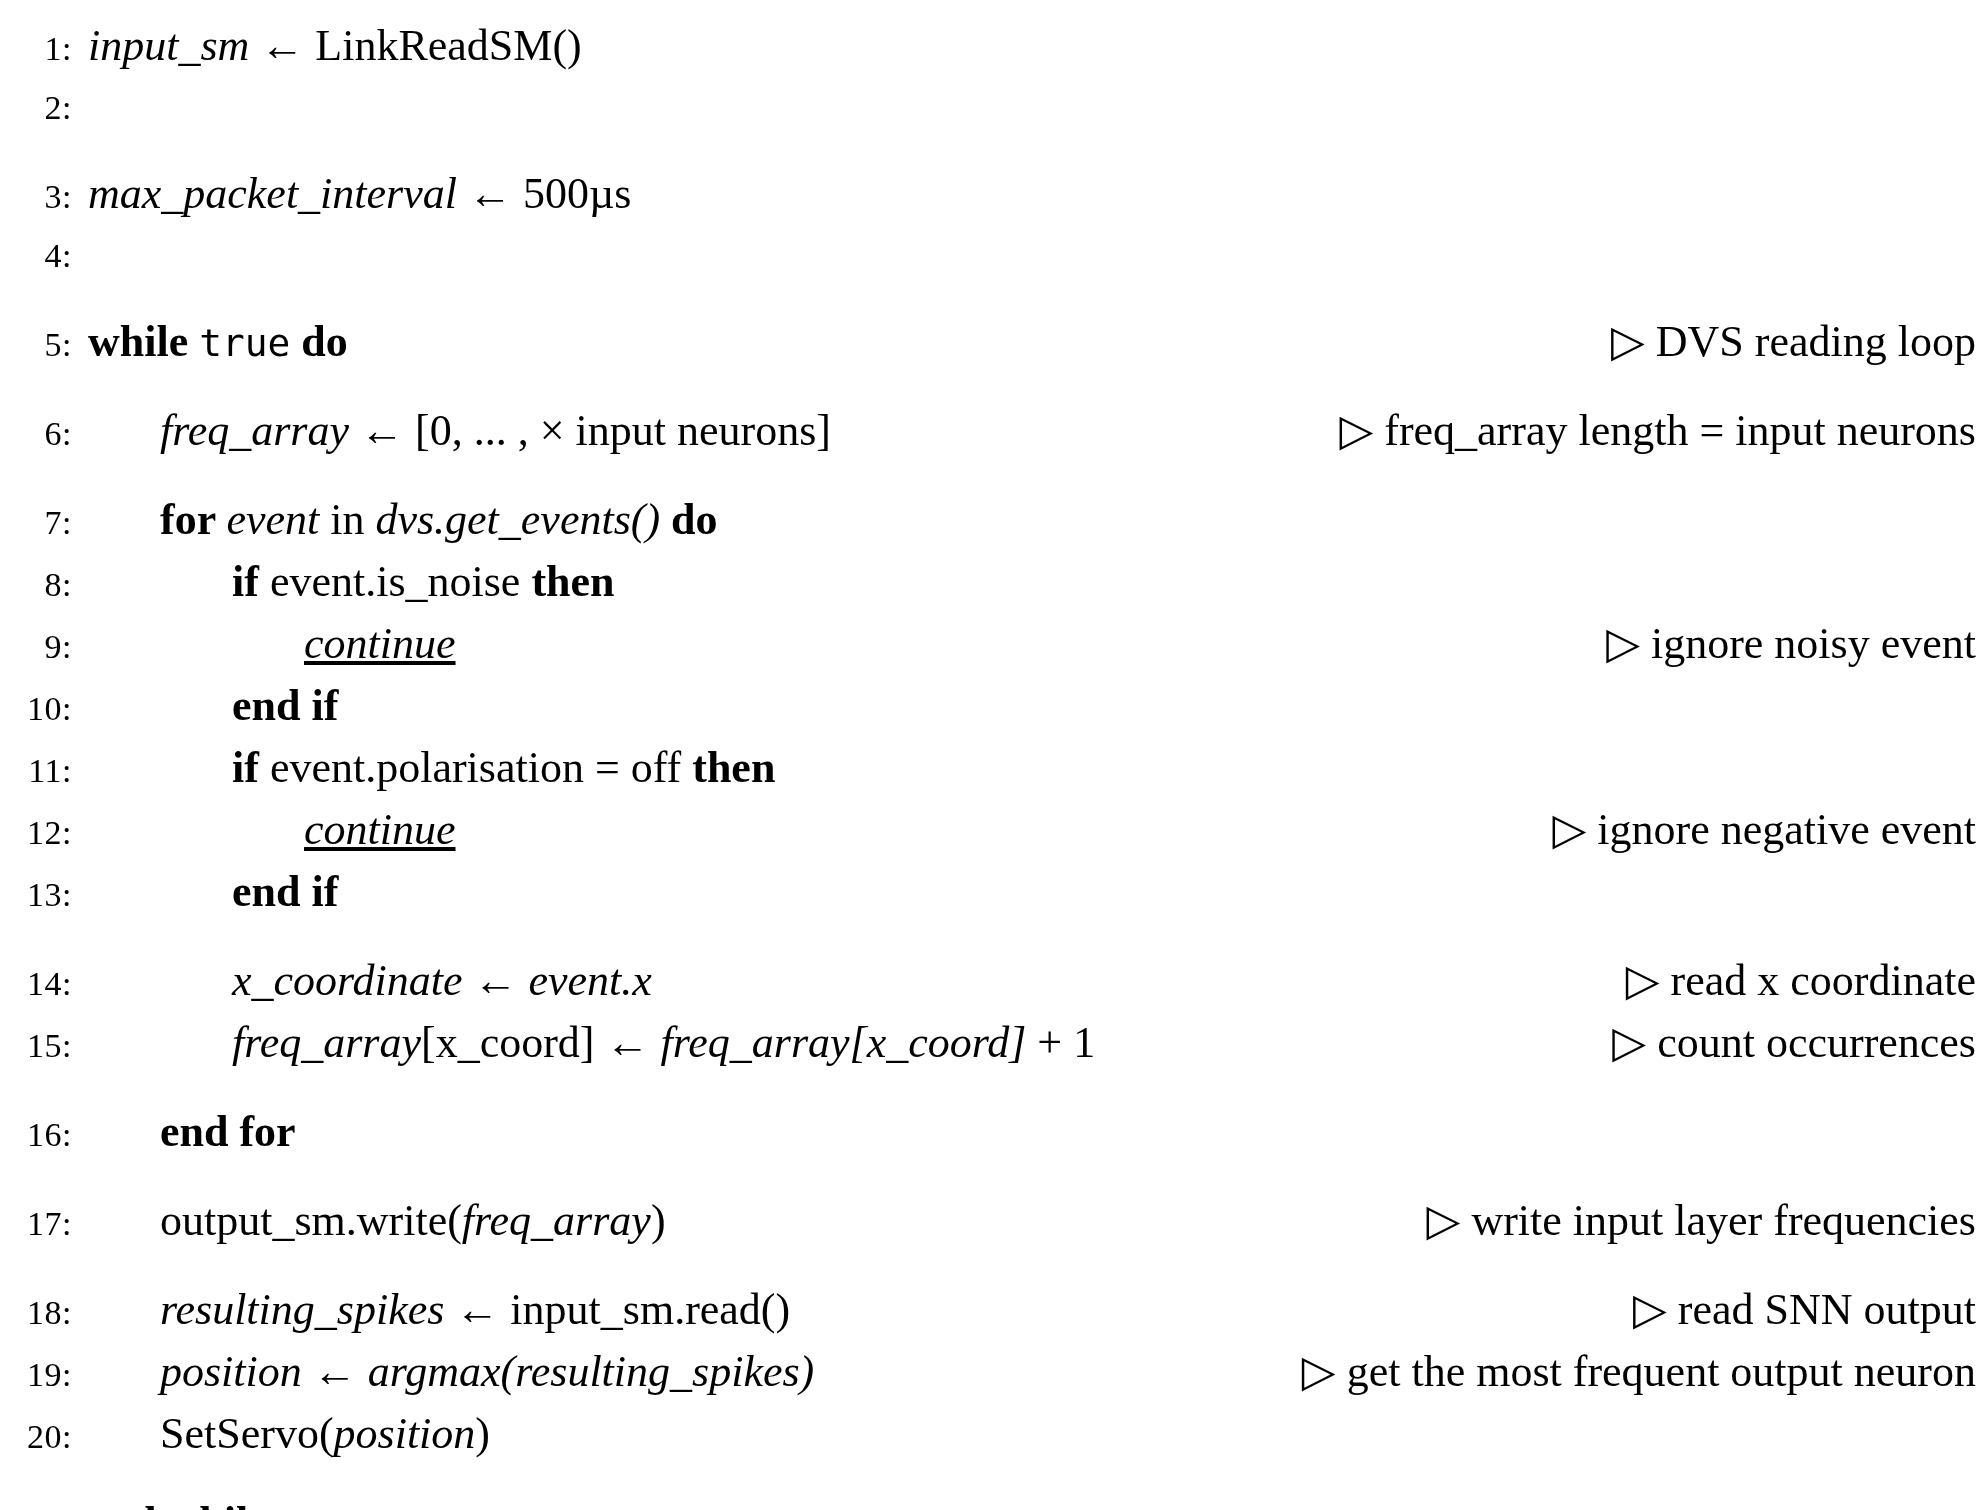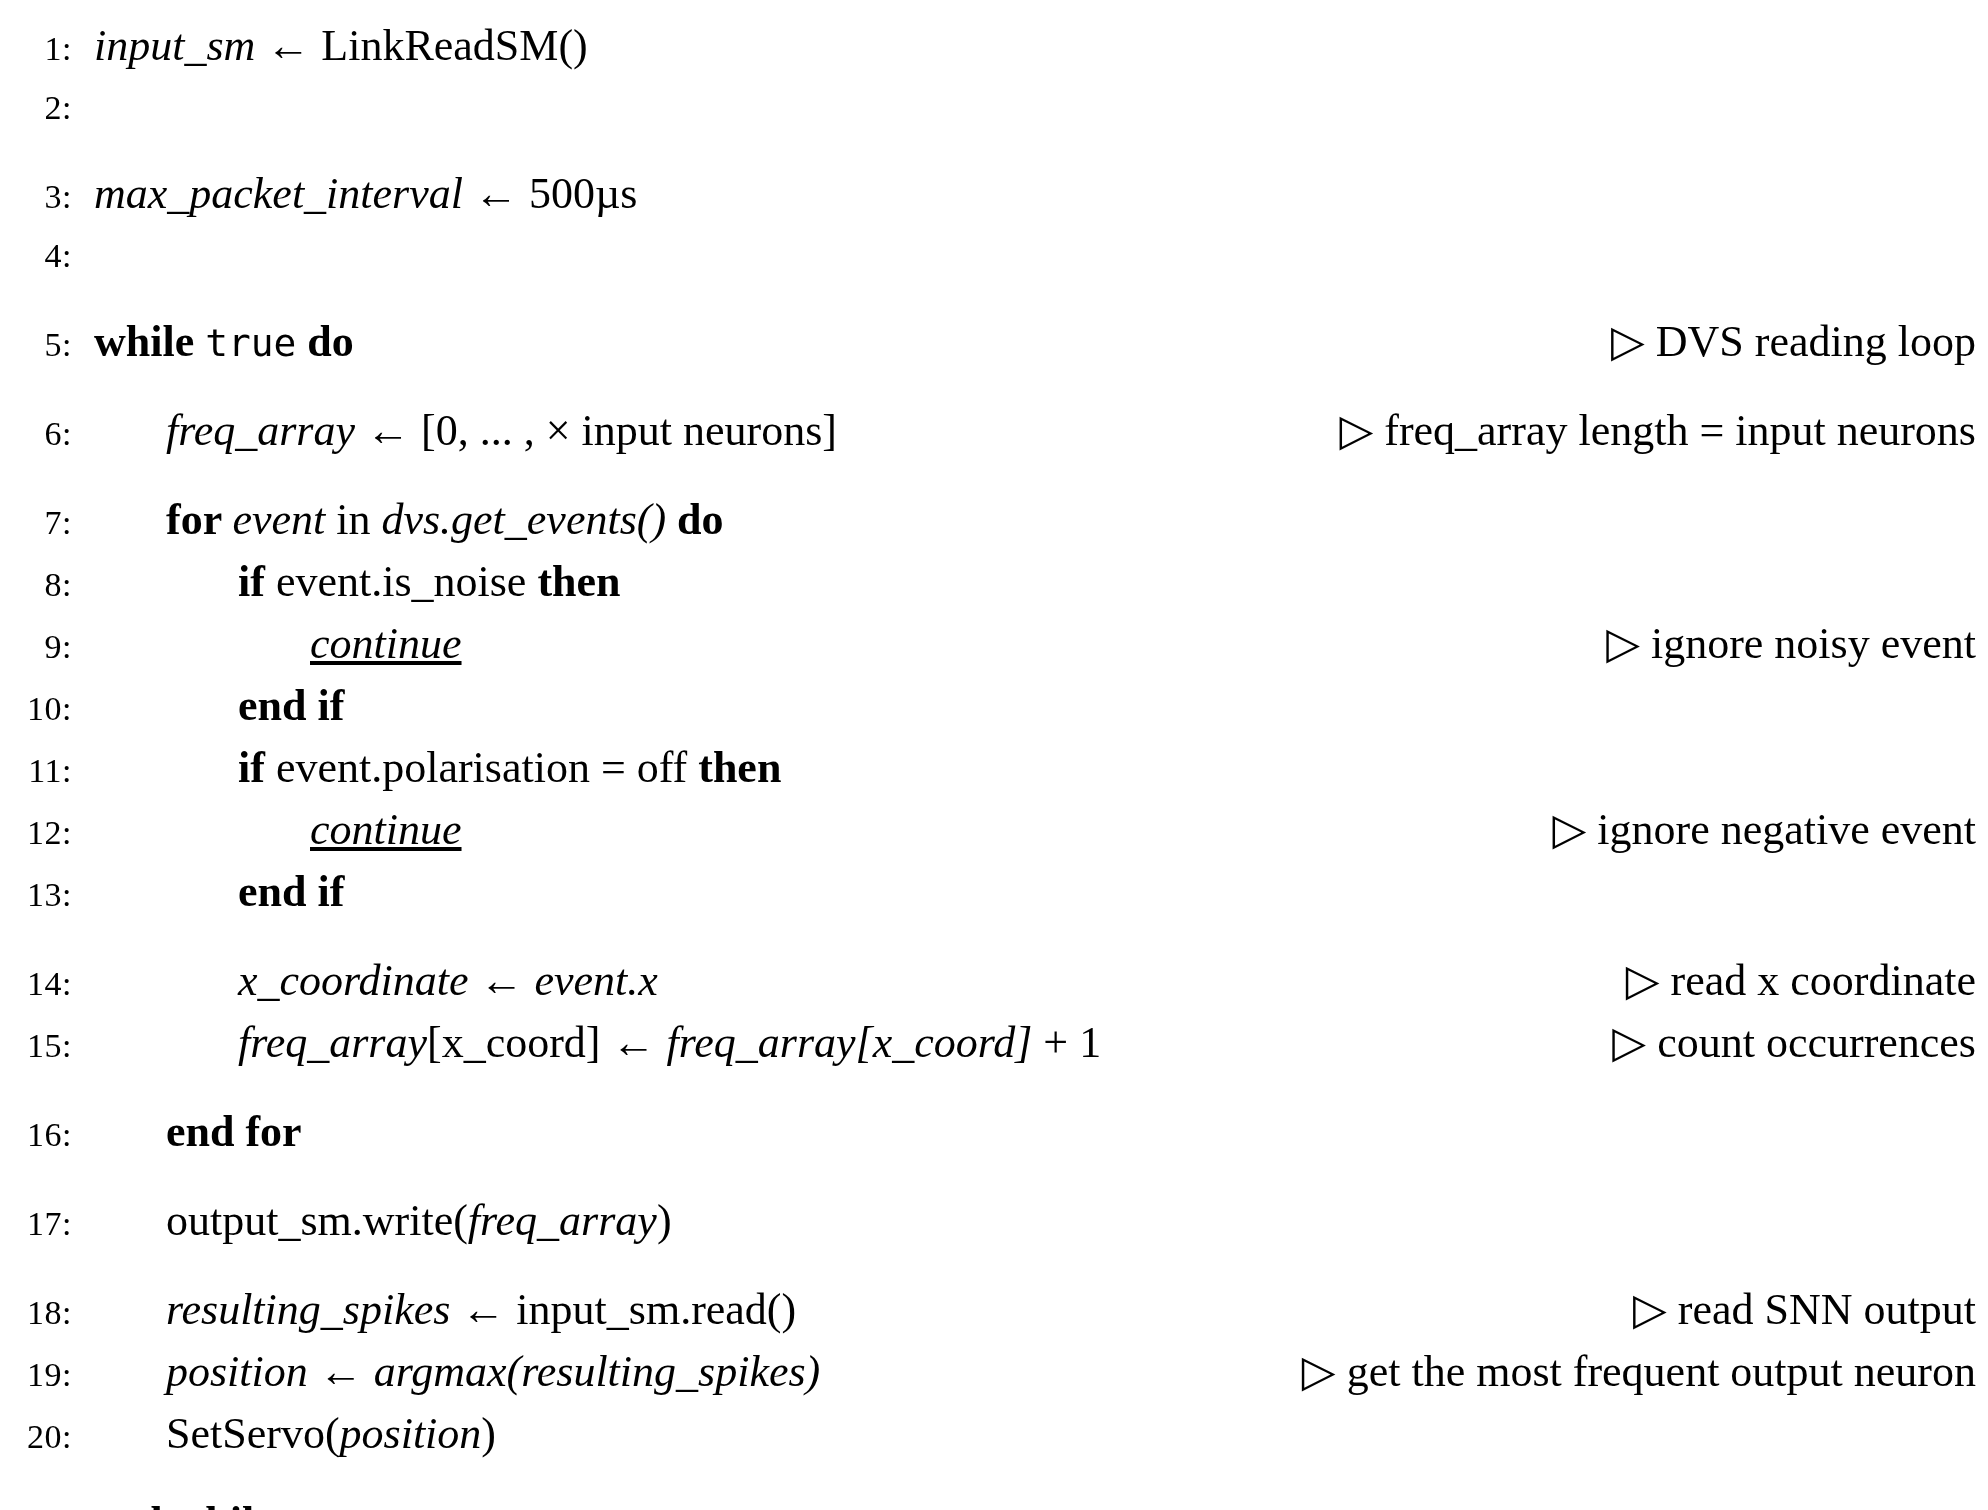--- a/index.html
+++ b/index.html
@@ -27,21 +27,21 @@
   .algo-line.gap {
     margin-top: 27px;
   }
   .num {
     flex: 0 0 66px;
     text-align: right;
     font-size: 34px;
     letter-spacing: 0.5px;
   }
   .code {
-    margin-left: 22px;
+    margin-left: 16px;
   }
   .ind0 { padding-left: 0; }
   .ind1 { padding-left: 72px; }
   .ind2 { padding-left: 144px; }
   .ind3 { padding-left: 216px; text-decoration: underline; }
   .seg-kw { font-weight: bold; }
   .seg-var { font-style: italic; }
   .seg-rm { font-style: normal; }
   .seg-tt {
     font-family: "DejaVu Sans Mono", "Liberation Mono", monospace;
@@ -123,20 +123,21 @@
         <span class="code ind2"><span class="seg-var">freq_array</span><span class="seg-rm">[x_coord] ← </span><span class="seg-var">freq_array[x_coord]</span><span class="seg-rm"> + 1</span></span>
         <span class="comment">▷ count occurrences</span>
       </div>
       <div class="algo-line gap">
         <span class="num">16:</span>
         <span class="code ind1"><span class="seg-kw">end for</span></span>
       </div>
       <div class="algo-line gap">
         <span class="num">17:</span>
         <span class="code ind1"><span class="seg-rm">output_sm.write(</span><span class="seg-var">freq_array</span><span class="seg-rm">)</span></span>
+        <span class="comment">▷ write input layer frequencies</span>
       </div>
       <div class="algo-line gap">
         <span class="num">18:</span>
         <span class="code ind1"><span class="seg-var">resulting_spikes</span><span class="seg-rm"> ← input_sm.read()</span></span>
         <span class="comment">▷ read SNN output</span>
       </div>
       <div class="algo-line">
         <span class="num">19:</span>
         <span class="code ind1"><span class="seg-var">position</span><span class="seg-rm"> ← </span><span class="seg-var">argmax(resulting_spikes)</span></span>
         <span class="comment">▷ get the most frequent output neuron</span>

